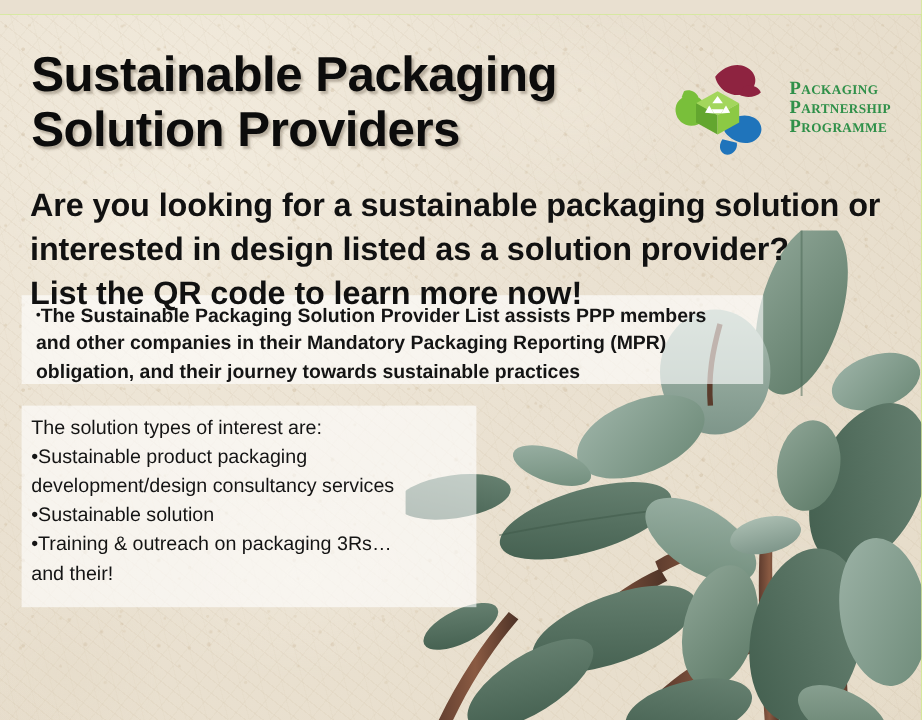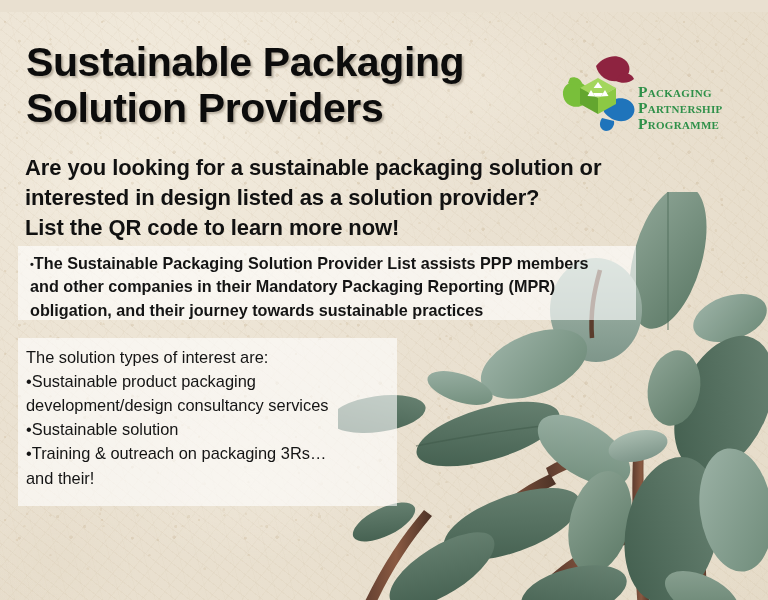--- a/index.html
+++ b/index.html
@@ -82,37 +82,37 @@
   
   #title {
     position:absolute; left:26px; top:28px;
     width:540px;
     font-size:41px; line-height:1.12;
     font-weight:bold; color:#0c0c0c;
     letter-spacing:-.4px;
     text-shadow:2px 2px 2px rgba(60,48,30,.30);
   }
   
-  #logo { position:absolute; left:560px; top:36px; width:200px; height:84px; display:flex; align-items:flex-end; gap:0; }
+  #logo { position:absolute; left:560px; top:36px; width:200px; height:84px; display:flex; align-items:center; gap:20px; }
   #logo-mark { width:78px; height:80px; flex:0 0 78px; }
   #logo-mark svg { display:block; width:100%; height:100%; }
   #logo-text { display:flex; flex-direction:column; line-height:1.04; }
   #logo-text span {
     color:#2f9049;
     font-family:"Liberation Serif", serif;
     font-weight:bold;
     font-size:15.5px;
     font-variant:small-caps;
     letter-spacing:.3px;
     white-space:nowrap;
   }
   
   #subtitle {
     position:absolute; left:25px; top:141px; width:640px;
-    font-size:22px; line-height:1.36;
+    font-size:27px; line-height:1.36;
     font-weight:bold; color:#111;
     letter-spacing:-.1px;
   }
   #subtitle div { white-space:nowrap; }
   
   #para {
     position:absolute; left:30px; top:240px; width:600px;
     font-size:16.2px; line-height:1.45;
     color:#141414; font-weight:700;
   }

